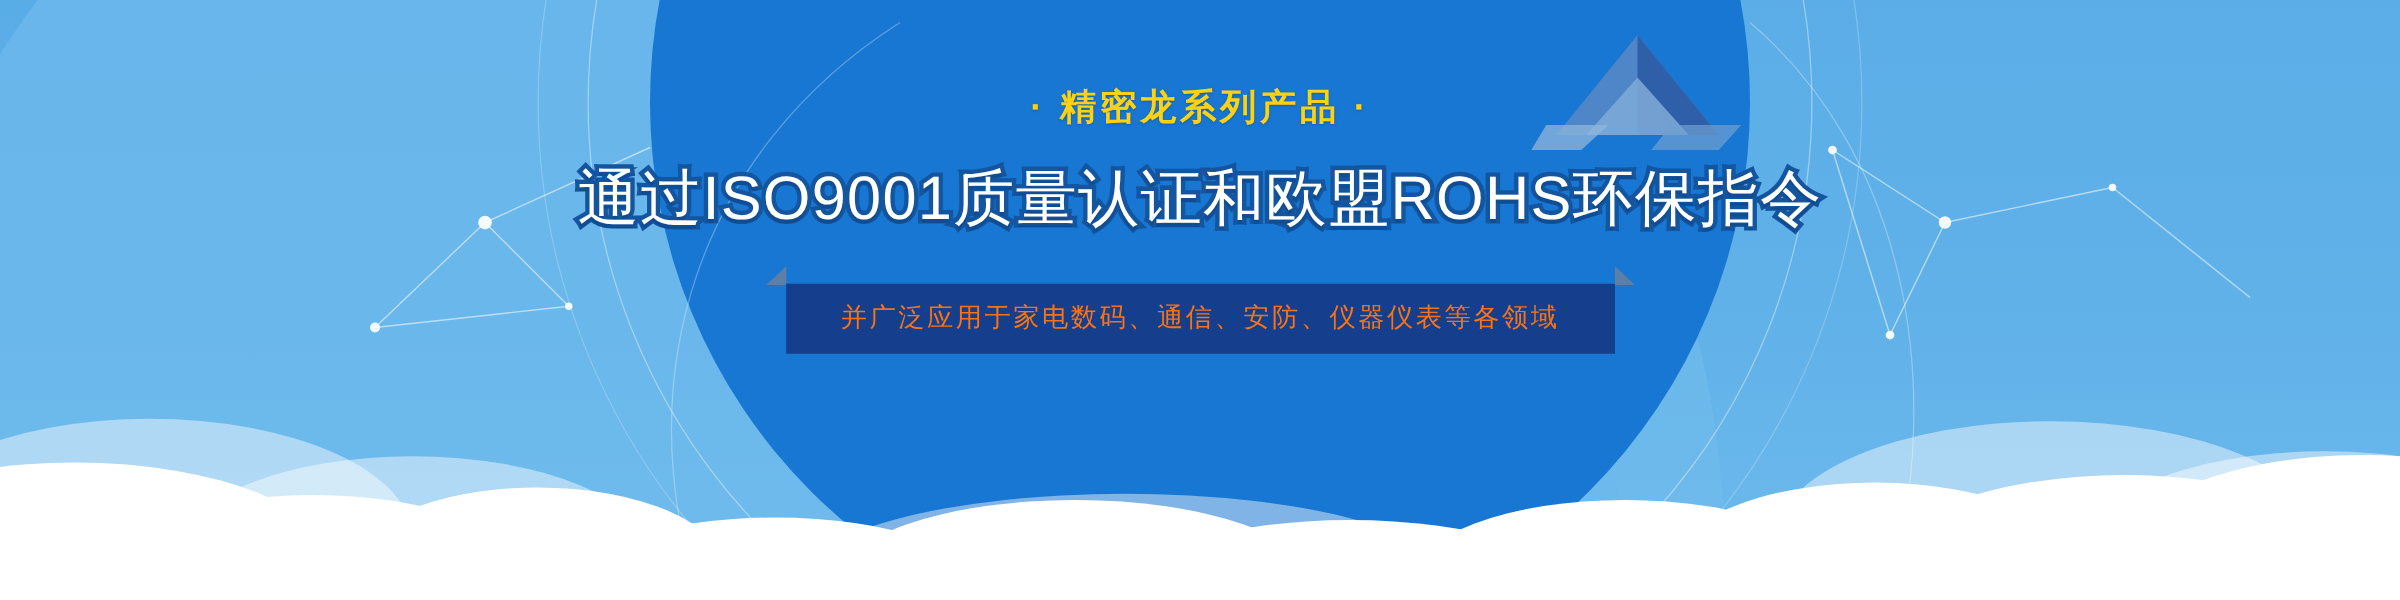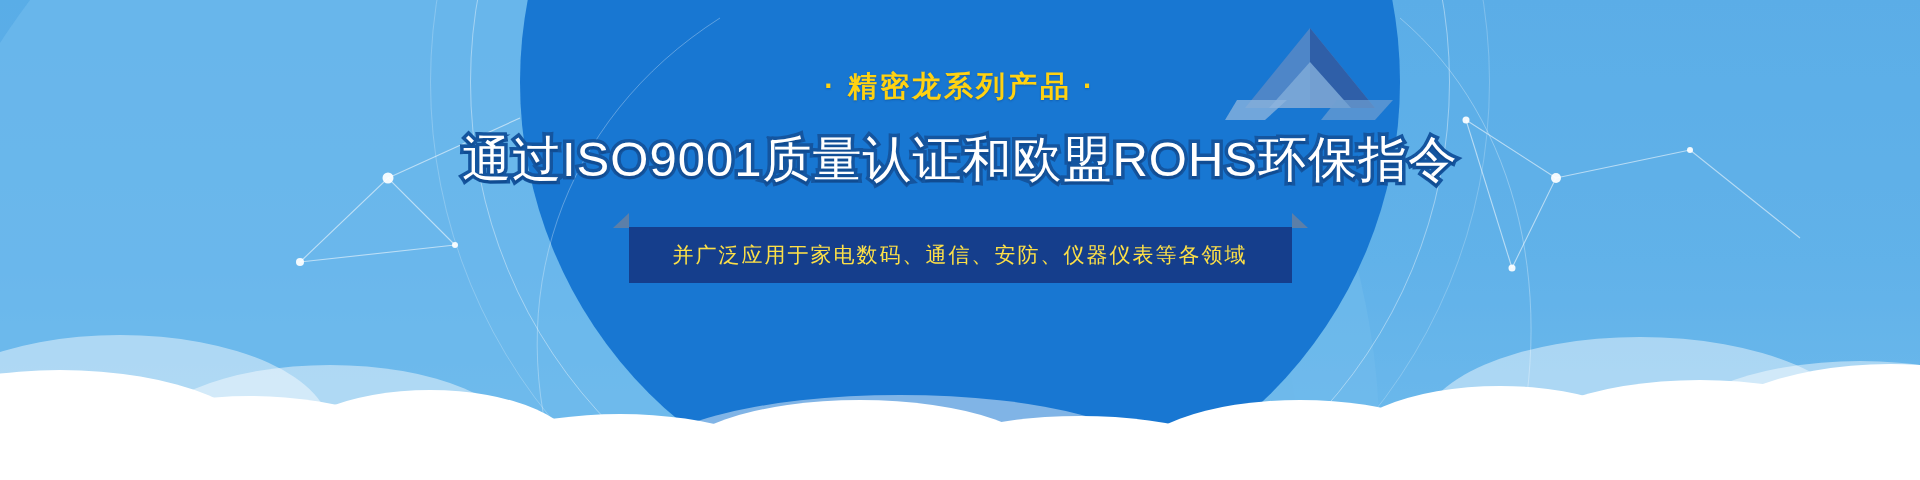--- a/index.html
+++ b/index.html
@@ -130,21 +130,21 @@
   }
   .ribbon-fold-r {
     position:absolute;
     right:-16px; top:-14px;
     width:0; height:0;
     border-right:16px solid transparent;
     border-bottom:15px solid #5C7FA8;
   }
   .subtitle {
     background:#153E8C;
-    color:#fde047;
+    color:#f97316;
     font-size:21px;
     letter-spacing:2px;
     line-height:1;
     padding:17px 44px 18px;
     white-space:nowrap;
     position:relative;
     z-index:2;
   }
 
   

